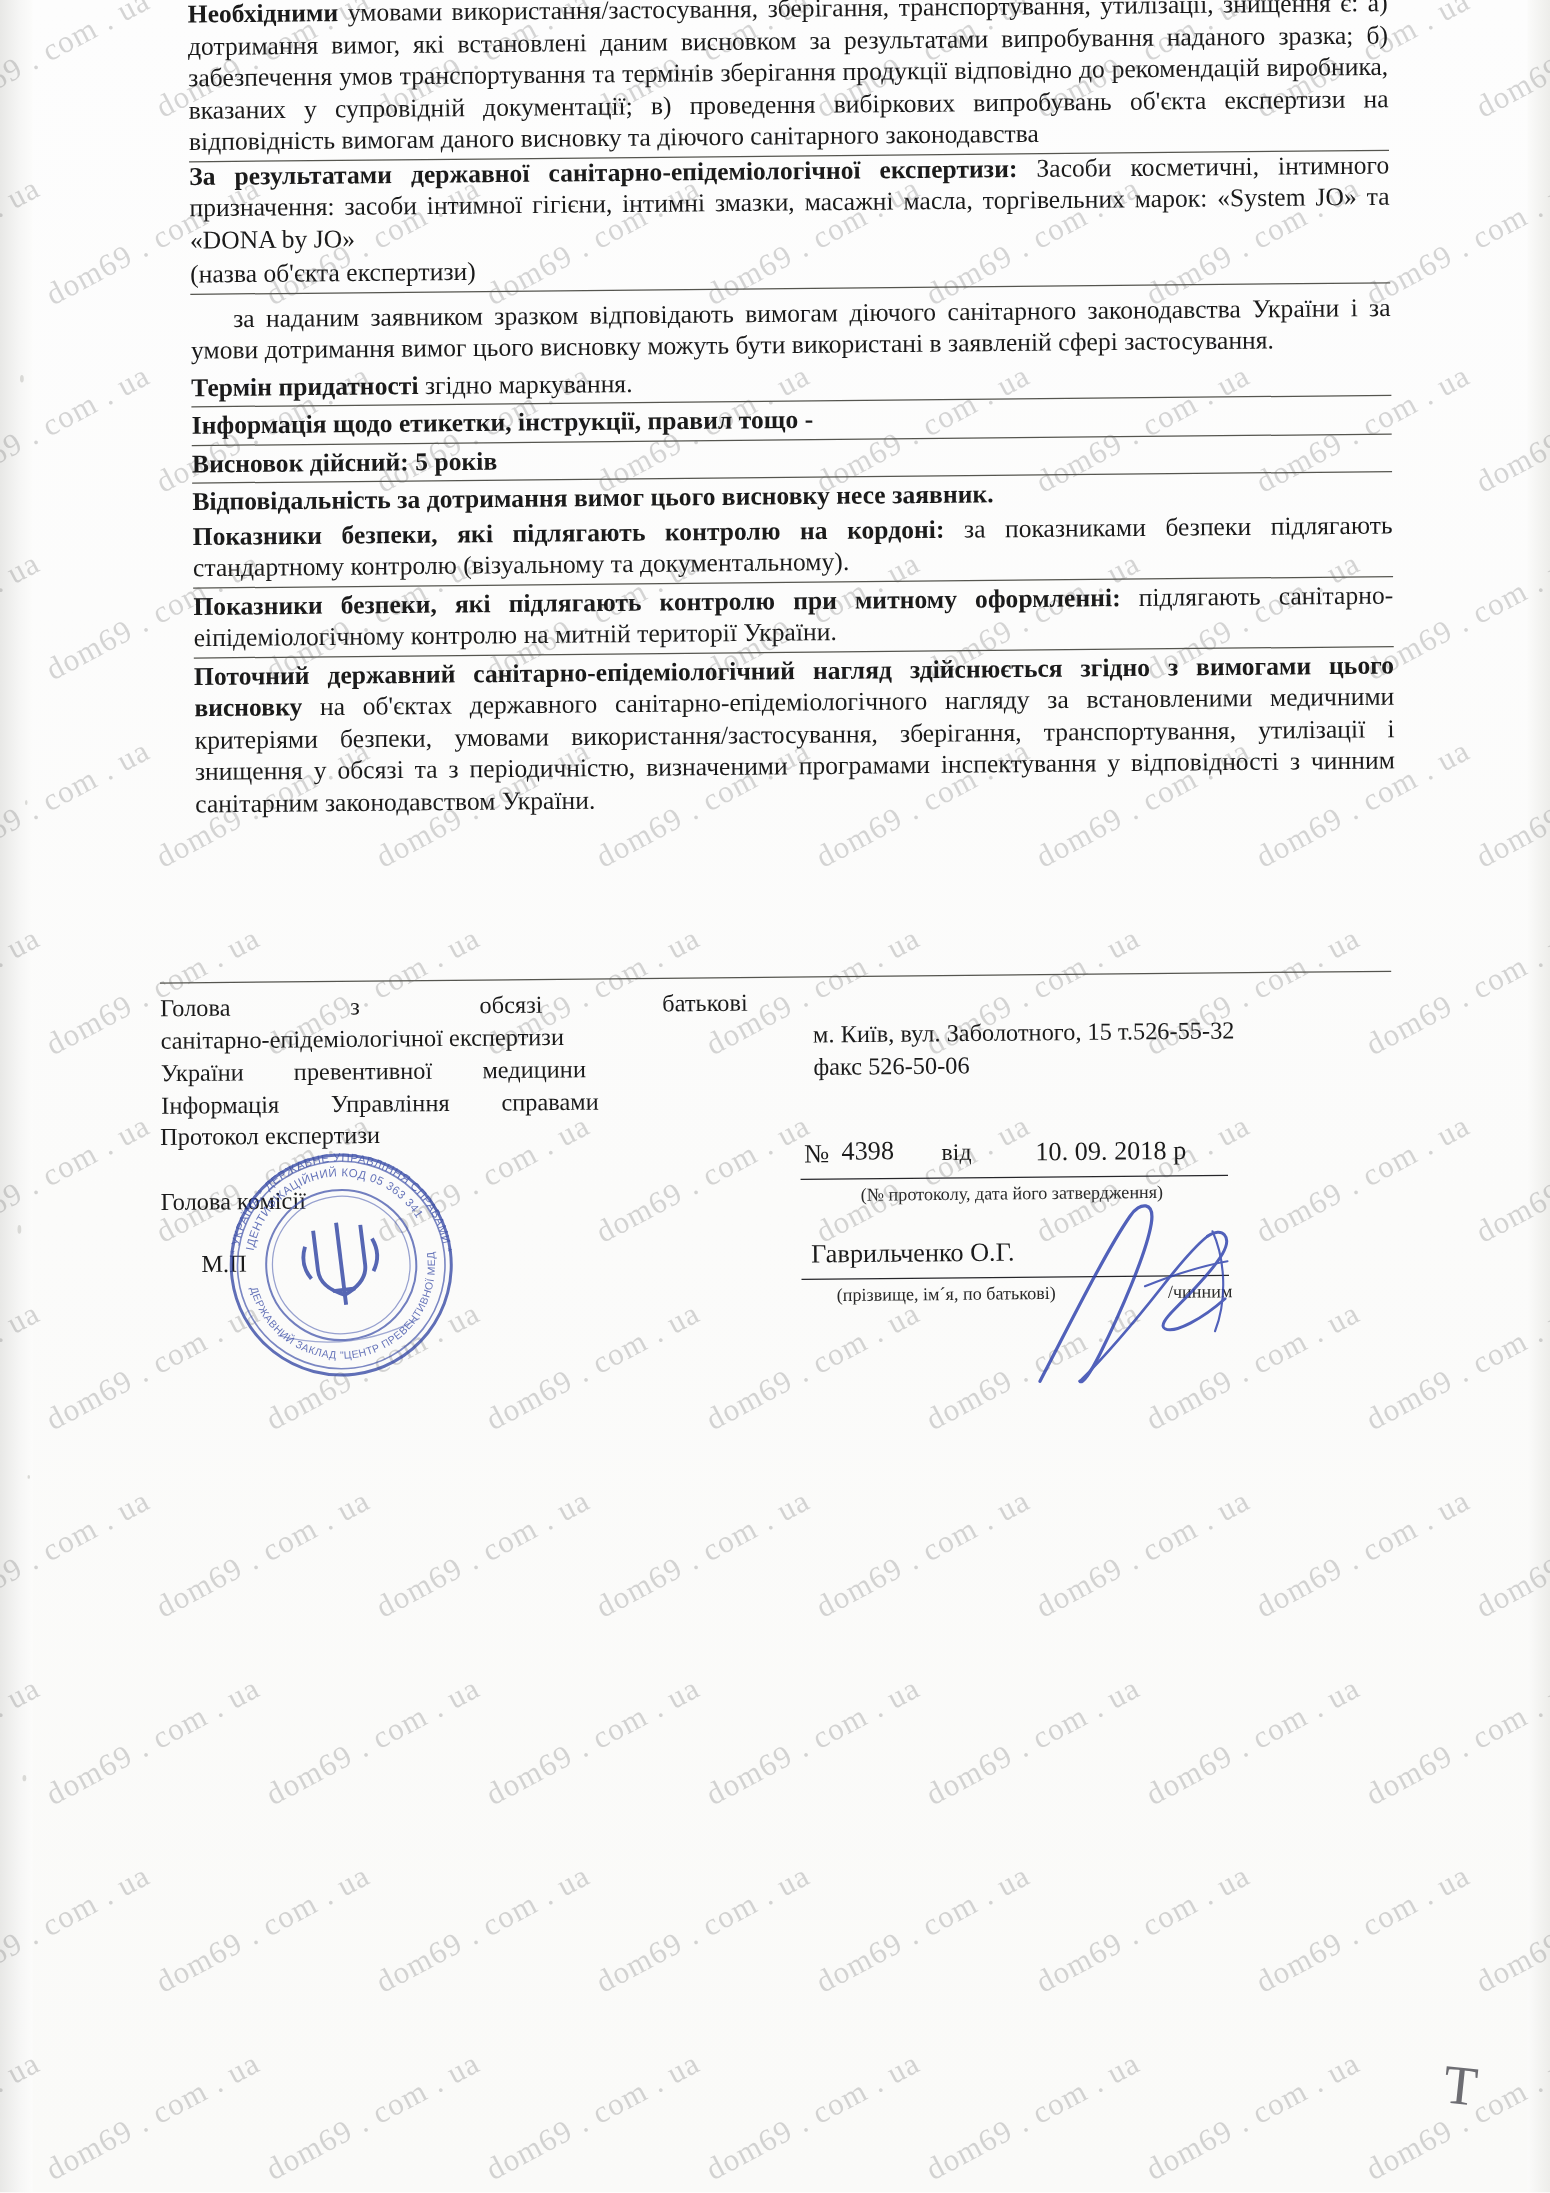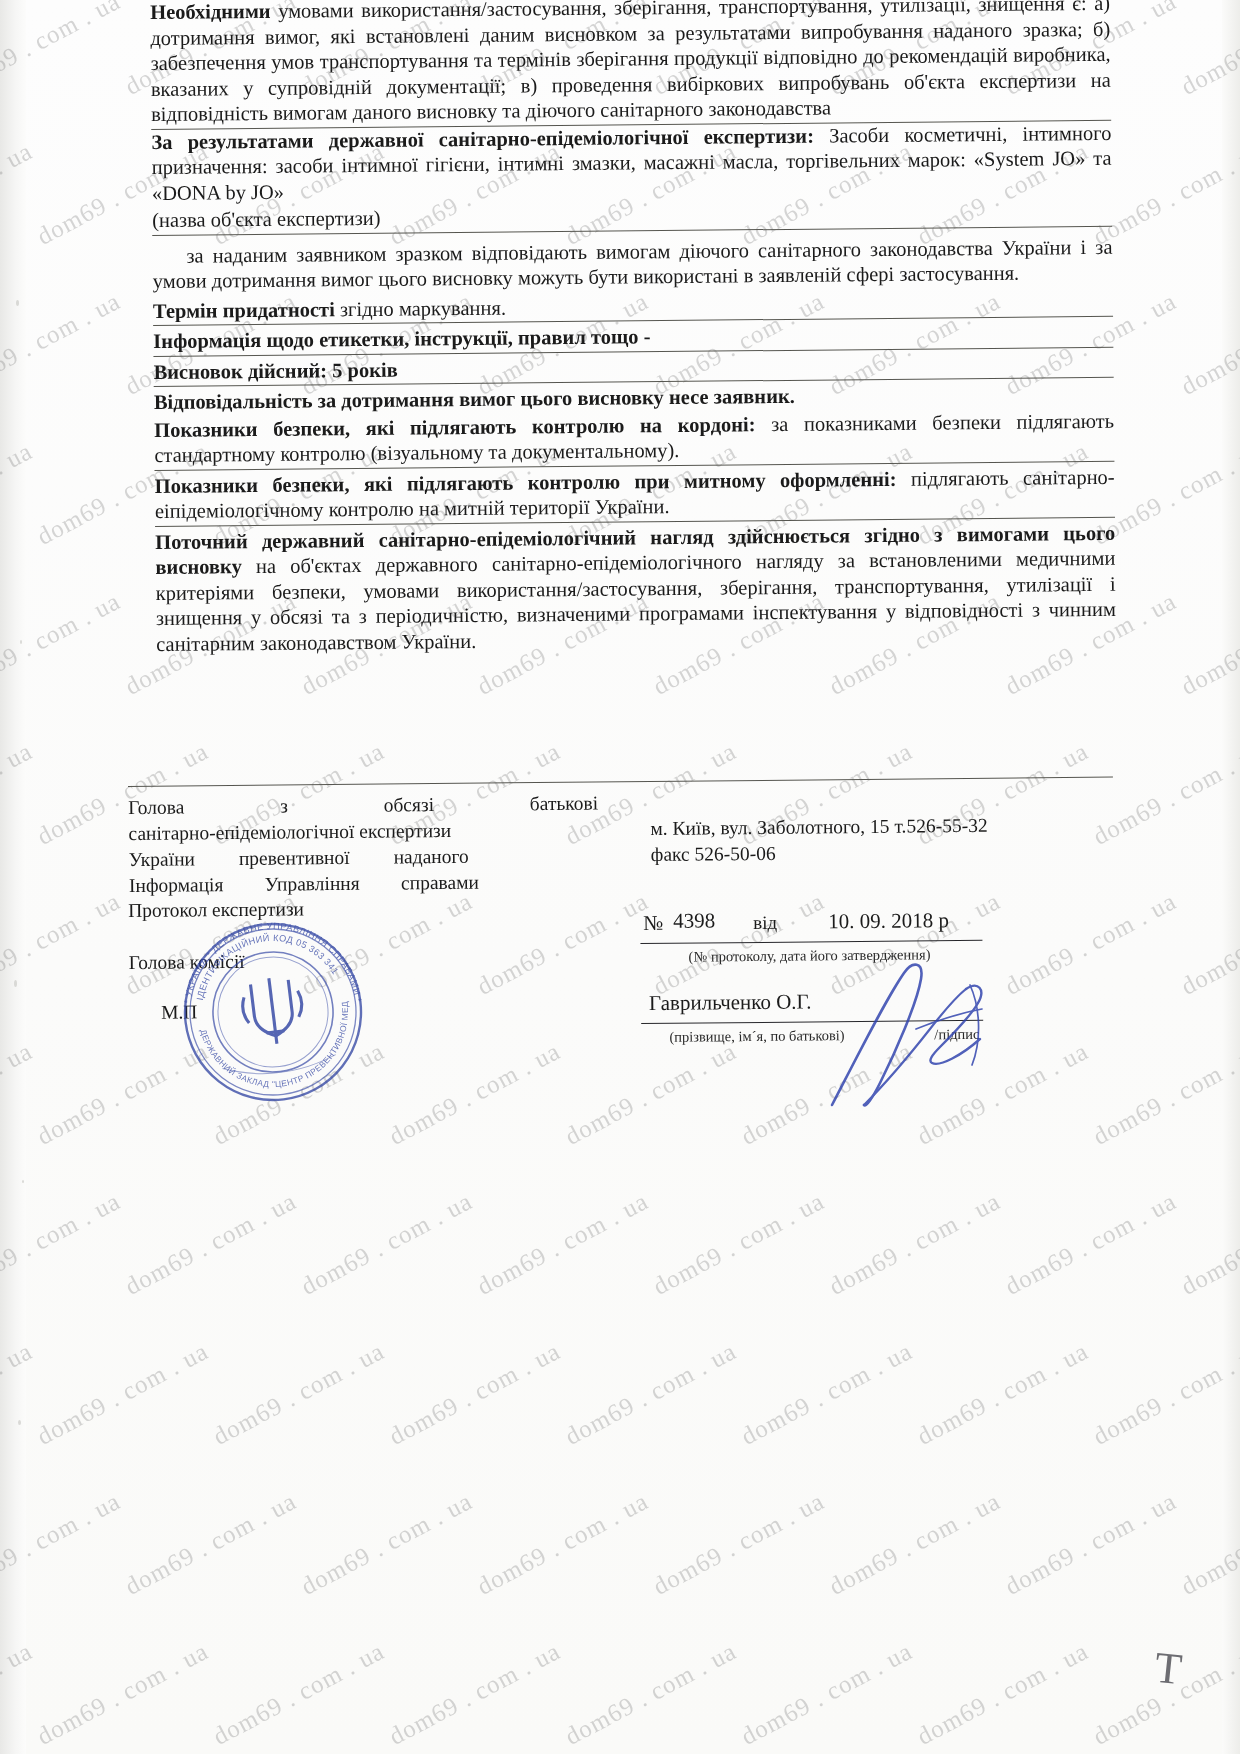--- a/index.html
+++ b/index.html
@@ -296,21 +296,21 @@
         <div class="sp">
           <span>Голова</span>
           <span>з</span>
           <span>обсязі</span>
           <span>батькові</span>
         </div>
         <div>санітарно-епідеміологічної експертизи</div>
         <div class="sp" style="width:340px;">
           <span>України</span>
           <span>превентивної</span>
-          <span>наданого</span>
+          <span>медицини</span>
         </div>
         <div class="sp" style="width:350px;">
           <span>Інформація</span>
           <span>Управління</span>
           <span>справами</span>
         </div>
       </div>
       <div class="right">
         <div>м. Київ, вул. Заболотного, 15 т.526-55-32</div>
         <div>факс 526-50-06</div>
@@ -326,21 +326,21 @@
     <div class="val" style="left:515px;top:16px;">№</div>
     <div class="val" style="left:545px;top:14px;">4398</div>
     <div class="val" style="left:625px;top:18px;font-size:19px;">від</div>
     <div class="val" style="left:700px;top:16px;">10. 09. 2018 р</div>
     <div class="fieldline" style="left:512px;top:48px;width:342px;"></div>
     <div class="cap" style="left:560px;top:54px;">(№ протоколу, дата його затвердження)</div>
 
     <div class="val" style="left:520px;top:96px;">Гаврильченко О.Г.</div>
     <div class="fieldline" style="left:512px;top:128px;width:342px;"></div>
     <div class="cap" style="left:540px;top:134px;">(прізвище, ім´я, по батькові)</div>
-    <div class="cap" style="left:805px;top:134px;">/підпис</div>
+    <div class="cap" style="left:805px;top:134px;">/чинним</div>
   </div>
 
   <div id="stamp">
     <svg width="210" height="200" viewBox="0 0 210 200" xmlns="http://www.w3.org/2000/svg">
       <defs>
         <path id="arcTop" d="M 22,100 A 83,83 0 0 1 188,100" fill="none"></path>
         <path id="arcBot" d="M 30,100 A 75,75 0 0 0 180,100" fill="none"></path>
         <path id="arcTop2" d="M 34,100 A 71,71 0 0 1 176,100" fill="none"></path>
       </defs>
       <g stroke="#2b3fa0" fill="none">

